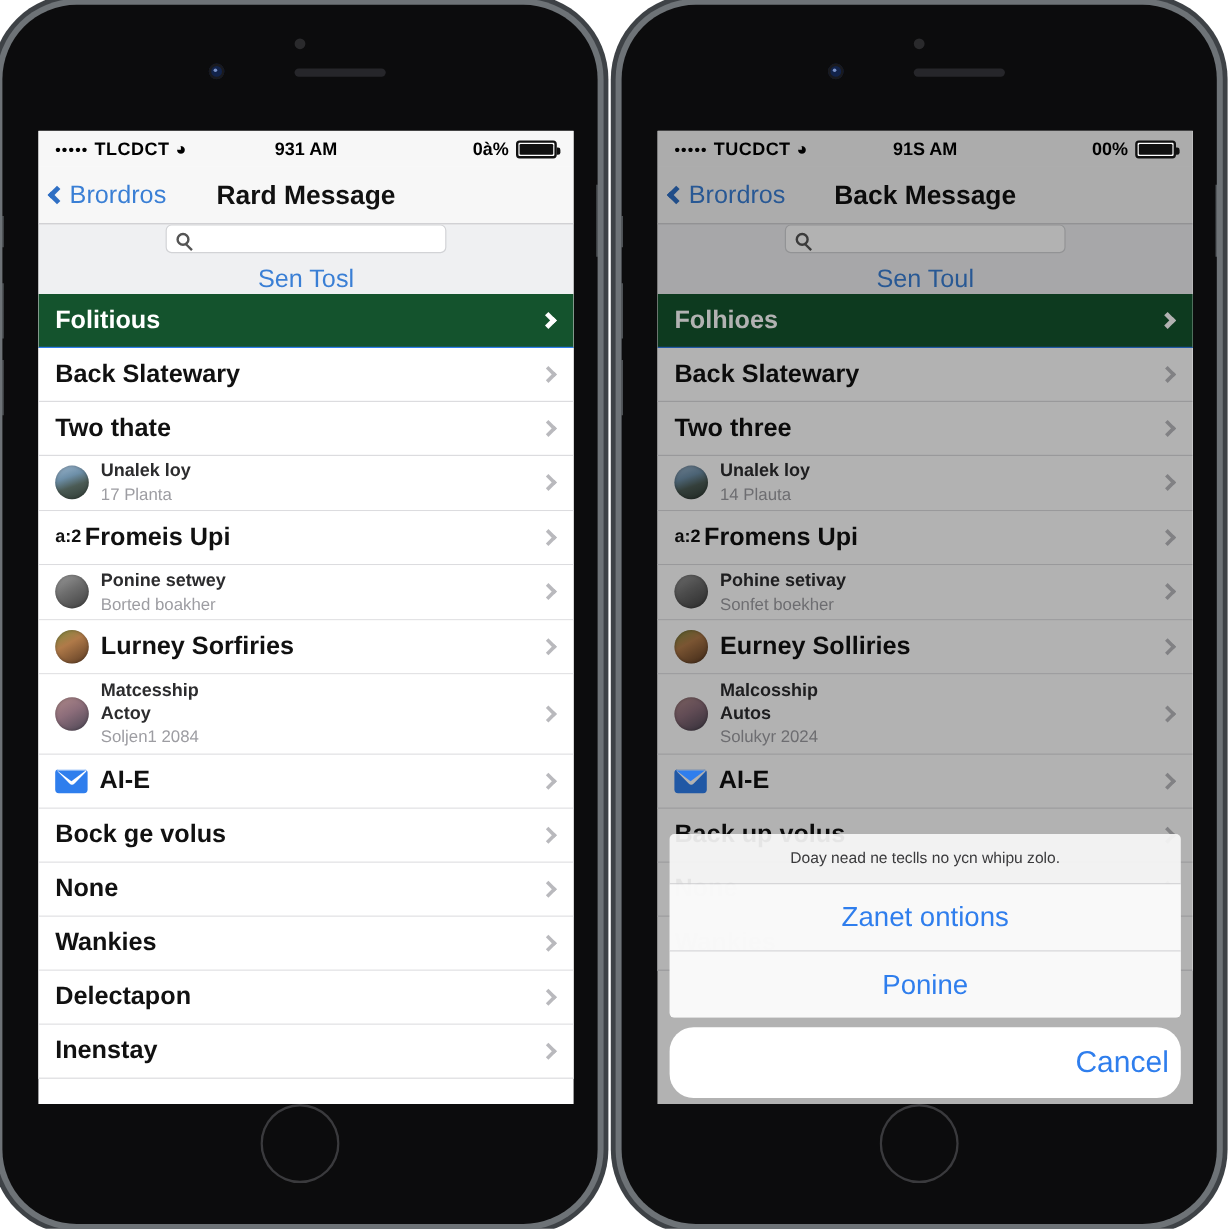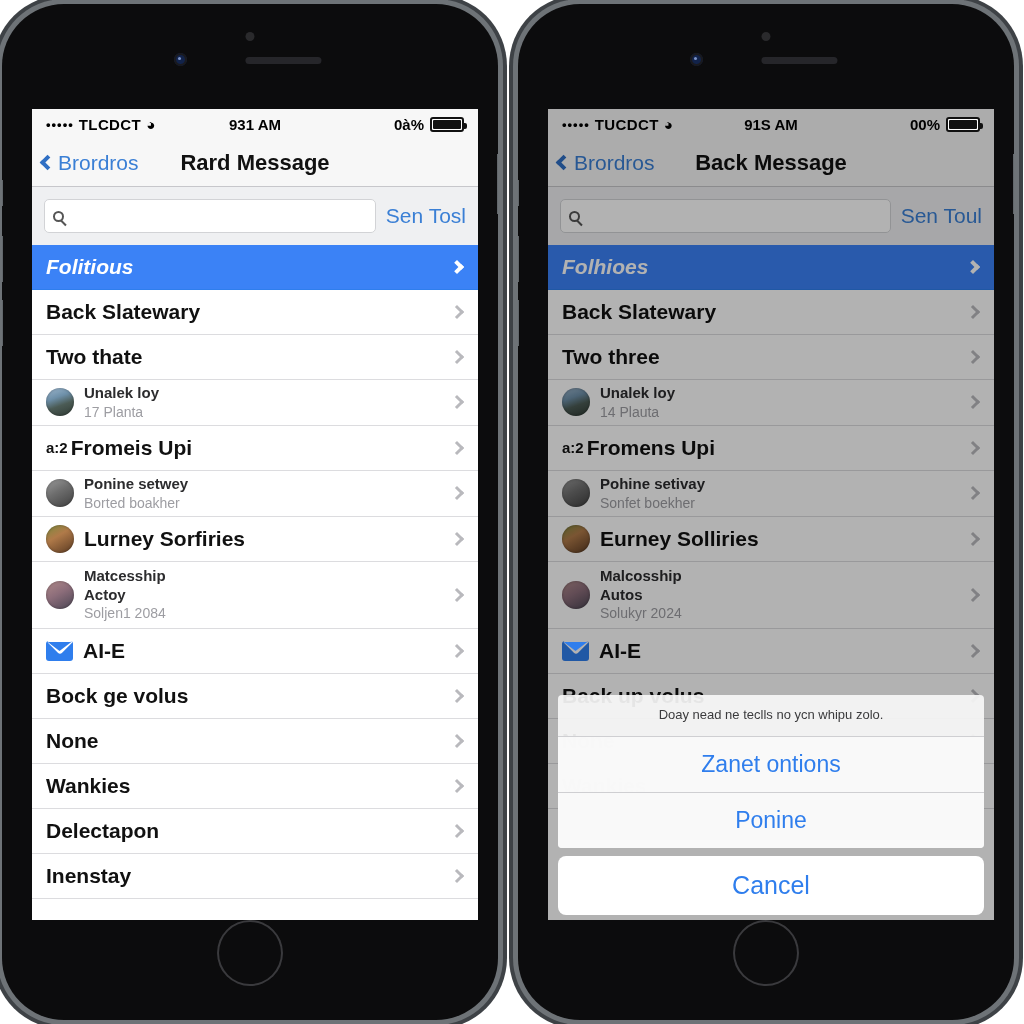--- a/index.html
+++ b/index.html
@@ -139,21 +139,21 @@
   .nav-title {
     position: absolute; left: 0; right: 0; text-align: center;
     font-size: 22px; font-weight: bold; color: #111;
     pointer-events: none;
   }
 
   
   .searchbar {
     height: 58px; background: #eff0f2;
     display: flex; align-items: center;
-    padding: 0 12px; gap: 10px;
+    padding: 0 12px; gap: 10px; flex-direction: column;
   }
   .search-field {
     flex: 1; height: 34px;
     background: #fff; border: 1px solid #d2d3d6; border-radius: 5px;
     display: flex; align-items: center; padding: 0 8px; gap: 6px;
   }
   .mag {
     width: 11px; height: 11px; border: 2px solid #555; border-radius: 50%;
     position: relative; flex: none;
   }
@@ -171,21 +171,21 @@
   
   .list { background:#fff; }
   .row {
     position: relative;
     display: flex; align-items: center;
     padding: 0 14px;
     min-height: 45px;
     border-bottom: 1px solid #dcdcdf;
     background: #fff;
   }
-  .row.selected { background: #3b82f6; border-bottom-color:#2f7eed;font-style:italic; }
+  .row.selected { background: #14532d; border-bottom-color:#2f7eed; }
   .row.selected .row-title { color:#fff; font-weight: bold; }
   .row.selected .chev { border-color:#fff; border-width:4px; }
   .row-title { font-size: 21px; color: #111; font-weight: bold; }
   .row.two-line { min-height: 45px; padding-top:4px; padding-bottom:4px; }
   .row.three-line { min-height: 60px; padding-top:5px; padding-bottom:5px; }
   .txtblock { display:flex; flex-direction:column; justify-content:center; }
   .t-main { font-size: 15px; color:#2c2c2e; font-weight:600; line-height:1.25; }
   .t-sub  { font-size: 14px; color:#9d9da2; line-height:1.3; }
   .t-big  { font-size: 21px; font-weight: bold; color:#111; }
 
@@ -251,23 +251,23 @@
   .sheet-btn {
     padding: 14px 10px;
     text-align: center;
     font-size: 23px; color: #2f7eed;
     border-bottom: 1px solid #cfcfd2;
     background: rgba(250,250,250,0.86);
   }
   .sheet-btn:last-child { border-bottom: none; }
   .sheet-cancel {
     background: #ffffff;
-    border-radius: 8px;
+    border-radius: 20px;
     padding: 15px 10px;
-    text-align: center;
+    text-align: right;
     font-size: 25px; color: #2f7eed; font-weight: 500;
   }
   .sheet-ghost {
     font-size: 13px; color: rgba(70,70,70,.45);
     padding: 4px 0 0 14px;
     letter-spacing: .5px;
   }
 </style>
 </head>
 <body>

